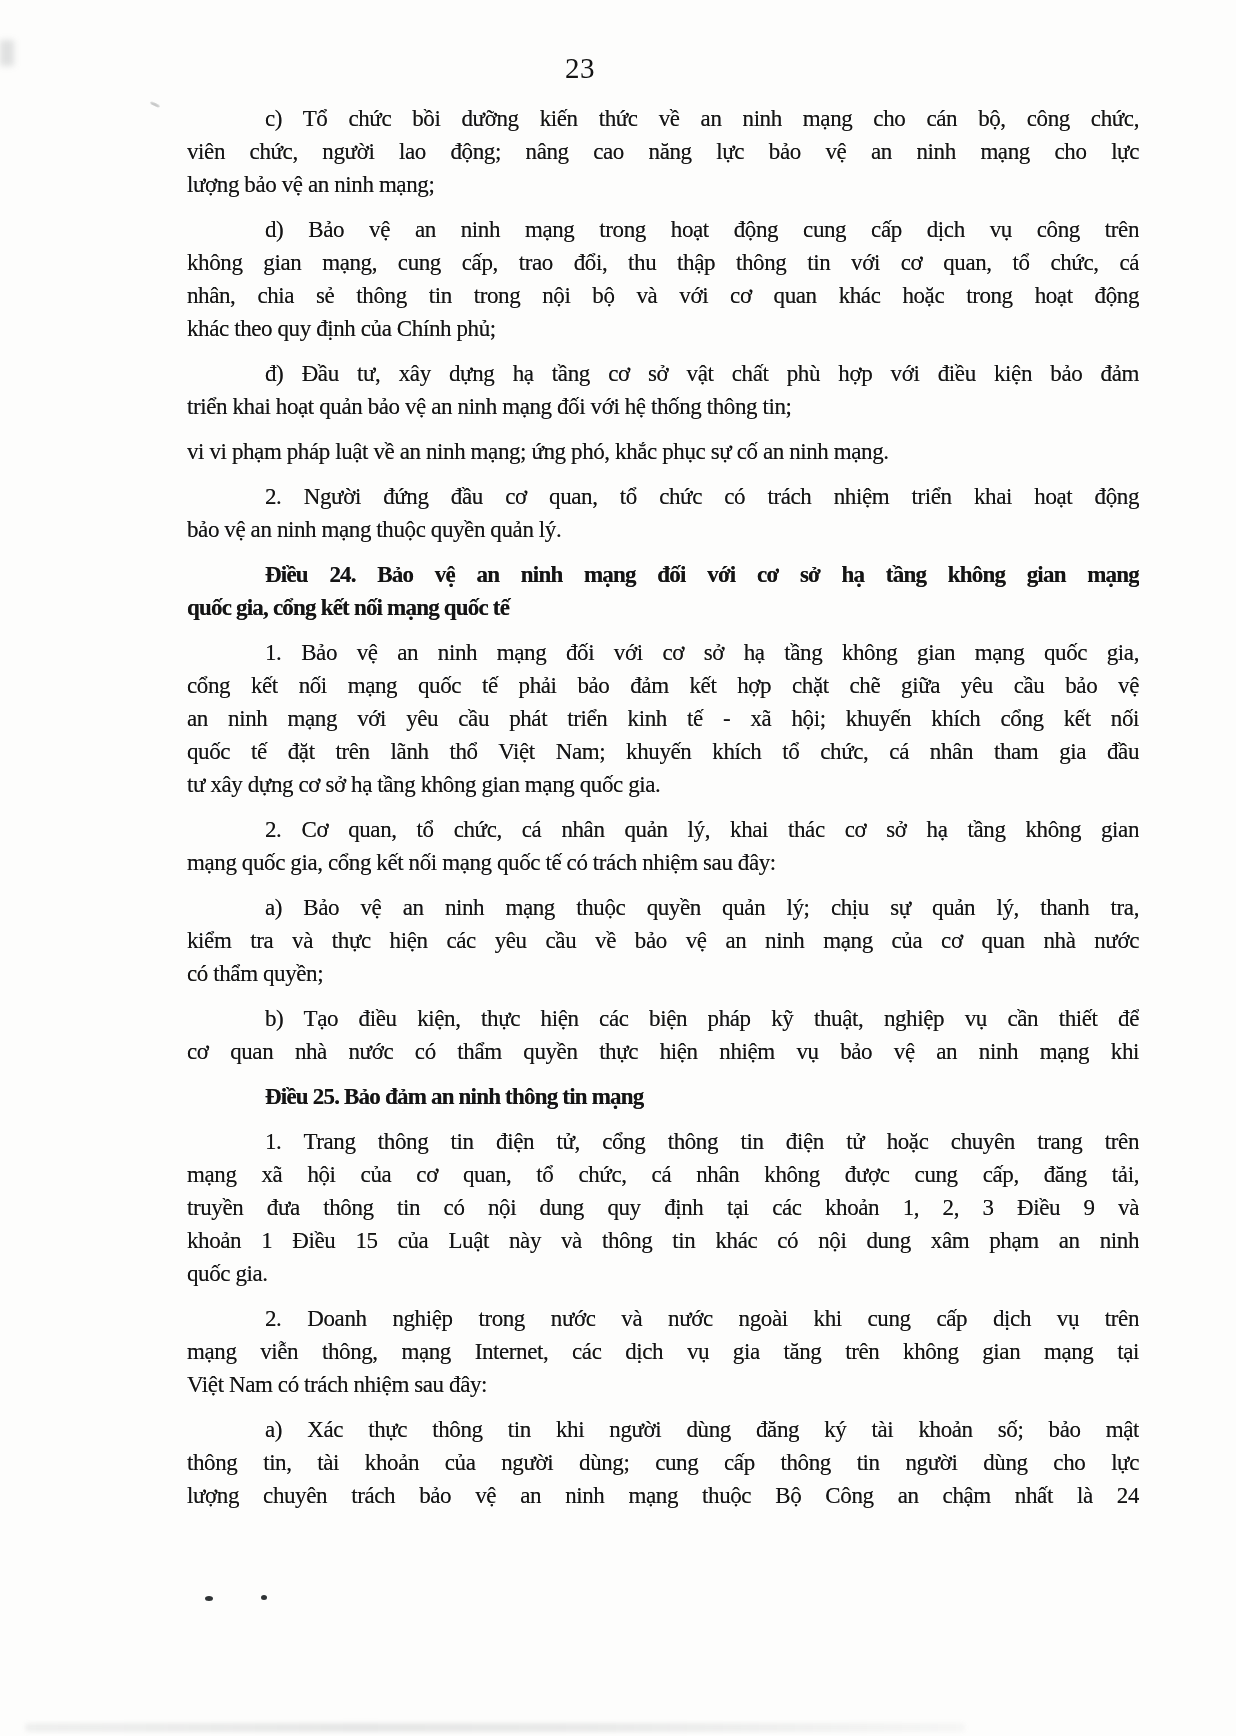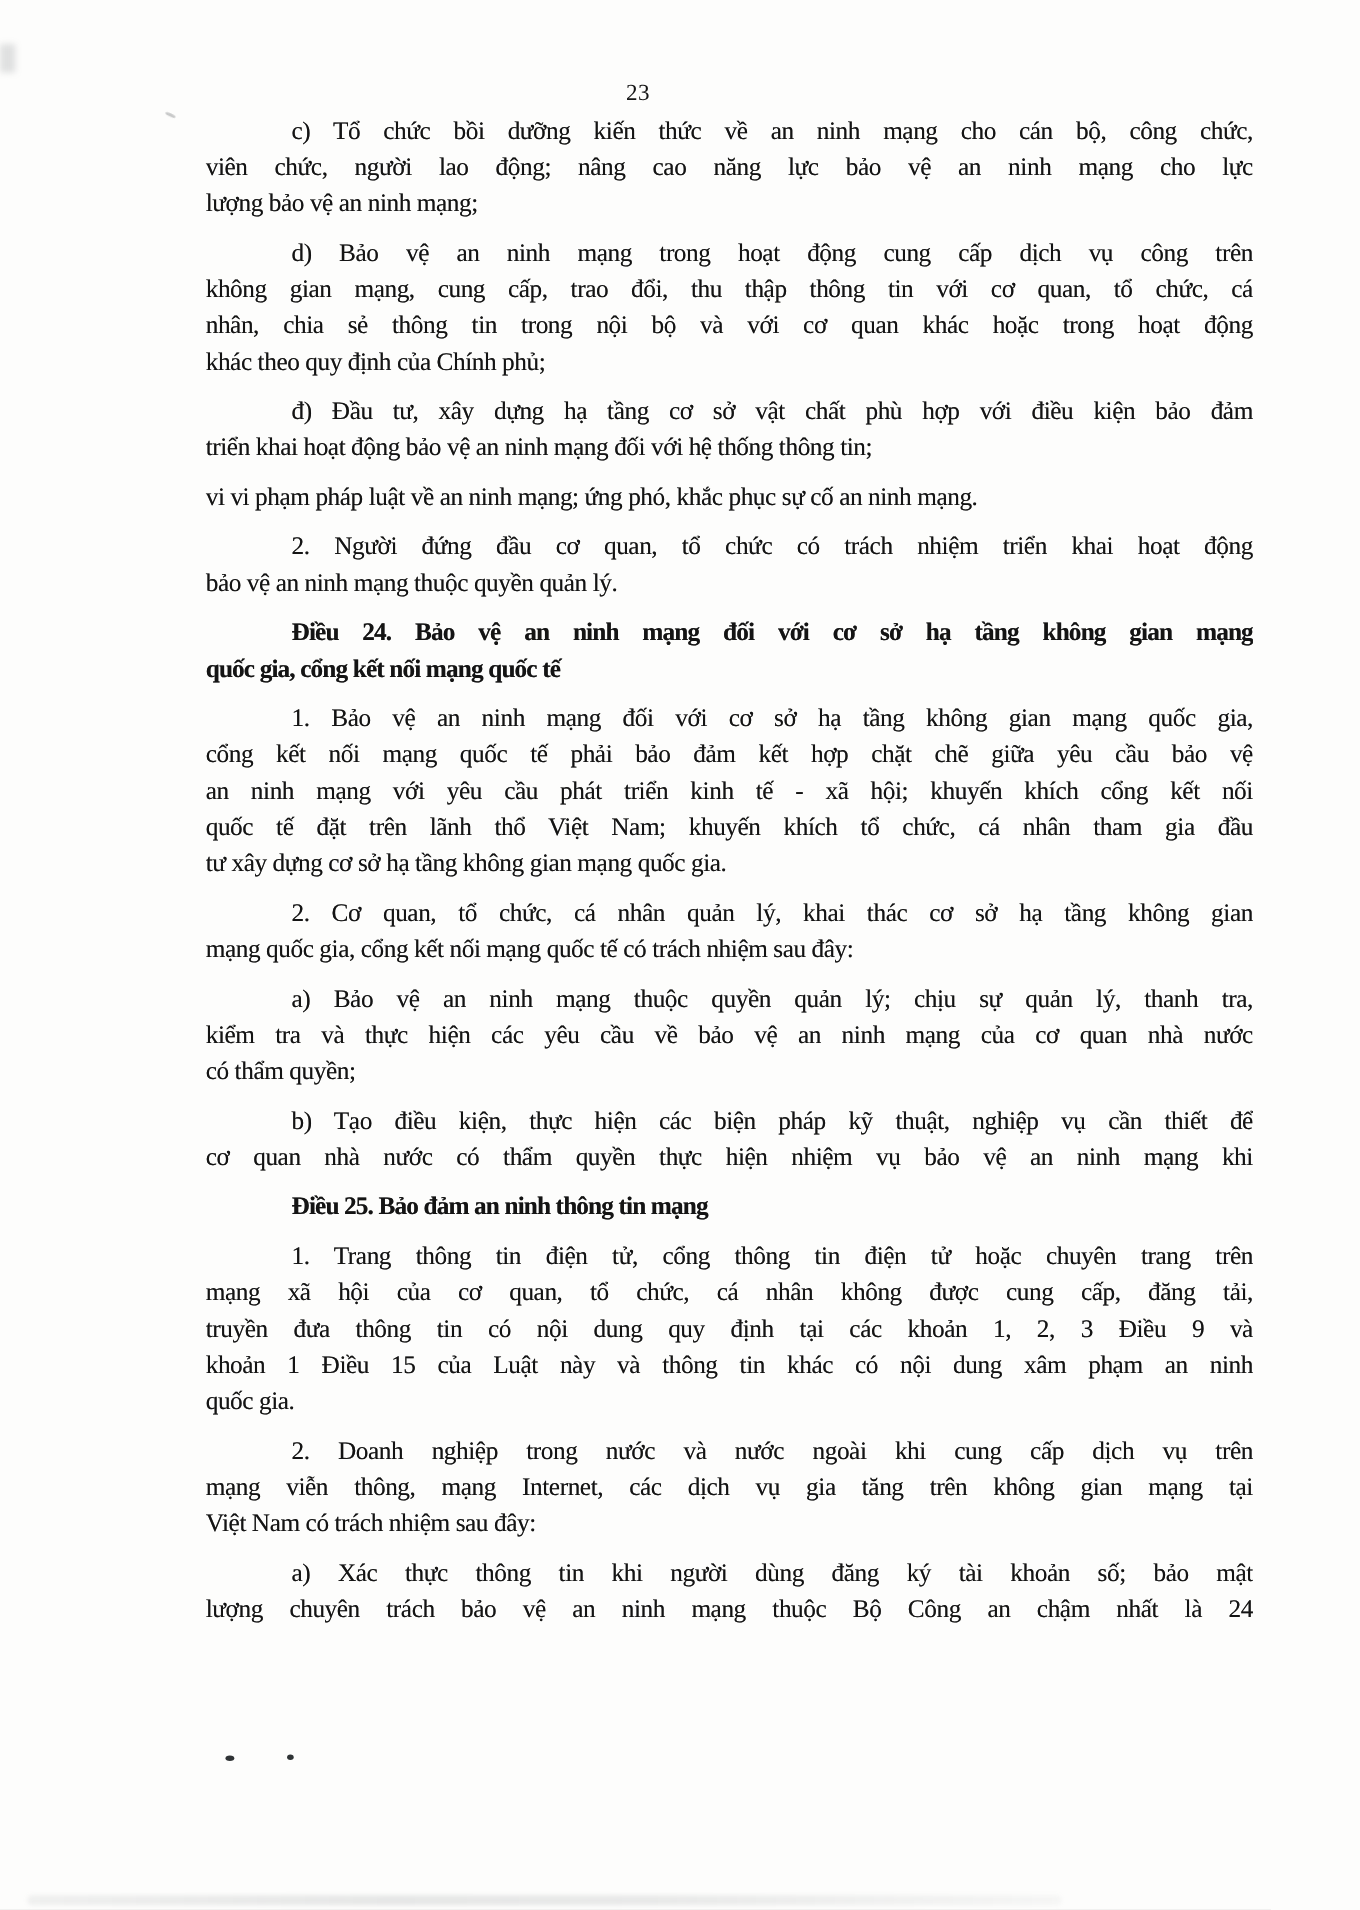--- a/index.html
+++ b/index.html
@@ -17,24 +17,23 @@
     font-family: "Liberation Serif", "DejaVu Serif", serif;
     color: #141414;
   }
   .page-number {
     position: absolute;
     top: 50px;
     left: 535px;
     width: 90px;
     height: 36px;
     text-align: center;
-    font-size: 21px;
+    font-size: 29px;
     line-height: 36px;
     letter-spacing: 0.5px;
-    margin-top: 16px;
   }
   .doc-body {
     position: absolute;
     left: 187px;
     top: 102px;
     width: 952px;
   }
   .para { margin: 0 0 12px 0; }
   .para:last-child { margin-bottom: 0; }
   .line {
@@ -101,21 +100,21 @@
         <div class="line last">lượng bảo vệ an ninh mạng;</div>
       </div>
       <div class="para">
         <div class="line first">d) Bảo vệ an ninh mạng trong hoạt động cung cấp dịch vụ công trên</div>
         <div class="line">không gian mạng, cung cấp, trao đổi, thu thập thông tin với cơ quan, tổ chức, cá</div>
         <div class="line">nhân, chia sẻ thông tin trong nội bộ và với cơ quan khác hoặc trong hoạt động</div>
         <div class="line last">khác theo quy định của Chính phủ;</div>
       </div>
       <div class="para">
         <div class="line first">đ) Đầu tư, xây dựng hạ tầng cơ sở vật chất phù hợp với điều kiện bảo đảm</div>
-        <div class="line last">triển khai hoạt động bảo vệ an ninh mạng đối với hệ thống thông tin;</div>
+        <div class="line last">triển khai hoạt quản bảo vệ an ninh mạng đối với hệ thống thông tin;</div>
       </div>
       <div class="para">
         <div class="line last">vi vi phạm pháp luật về an ninh mạng; ứng phó, khắc phục sự cố an ninh mạng.</div>
       </div>
       <div class="para">
         <div class="line first">2. Người đứng đầu cơ quan, tổ chức có trách nhiệm triển khai hoạt động</div>
         <div class="line last">bảo vệ an ninh mạng thuộc quyền quản lý.</div>
       </div>
       <div class="para heading">
         <div class="line first">Điều 24. Bảo vệ an ninh mạng đối với cơ sở hạ tầng không gian mạng</div>
@@ -151,20 +150,21 @@
         <div class="line">khoản 1 Điều 15 của Luật này và thông tin khác có nội dung xâm phạm an ninh</div>
         <div class="line last">quốc gia.</div>
       </div>
       <div class="para">
         <div class="line first">2. Doanh nghiệp trong nước và nước ngoài khi cung cấp dịch vụ trên</div>
         <div class="line">mạng viễn thông, mạng Internet, các dịch vụ gia tăng trên không gian mạng tại</div>
         <div class="line last">Việt Nam có trách nhiệm sau đây:</div>
       </div>
       <div class="para">
         <div class="line first">a) Xác thực thông tin khi người dùng đăng ký tài khoản số; bảo mật</div>
+        <div class="line">thông tin, tài khoản của người dùng; cung cấp thông tin người dùng cho lực</div>
         <div class="line">lượng chuyên trách bảo vệ an ninh mạng thuộc Bộ Công an chậm nhất là 24</div>
       </div>
     </div>
   <div class="speck s1"></div>
   <div class="speck s2"></div>
   <div class="speck s3"></div>
   <div class="bottom-smudge"></div>
 </div>
 
 </body></html>

